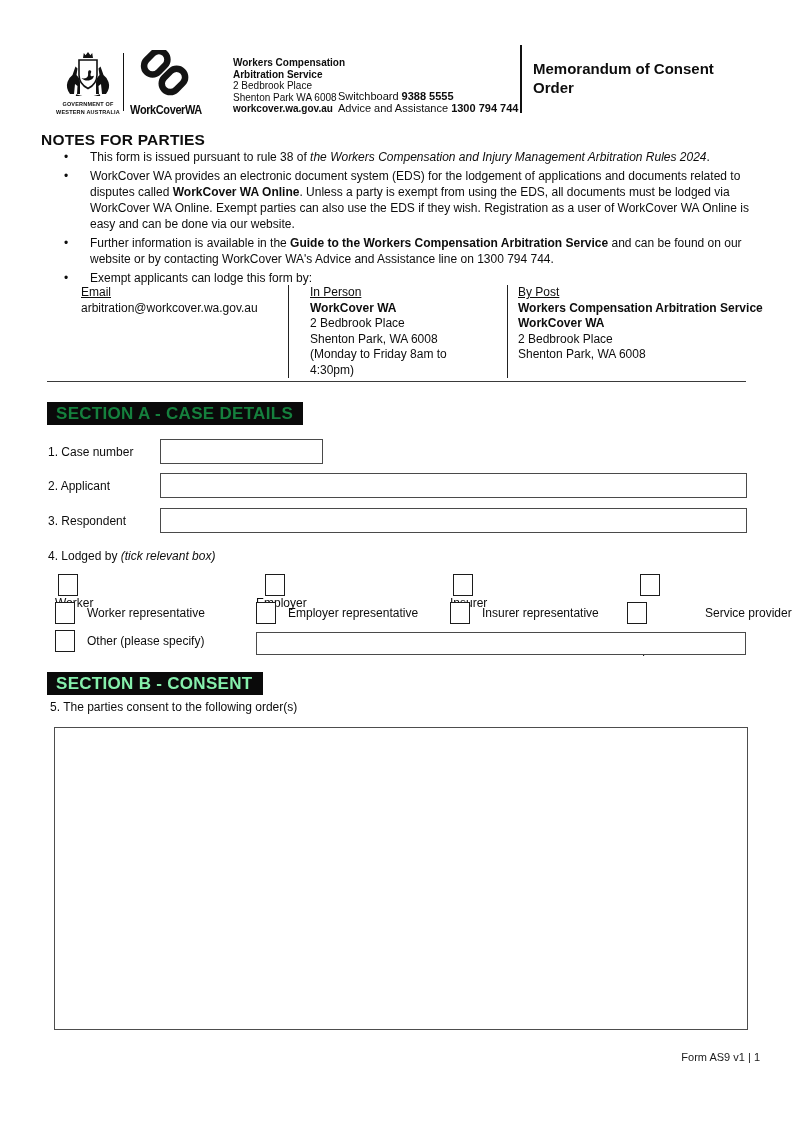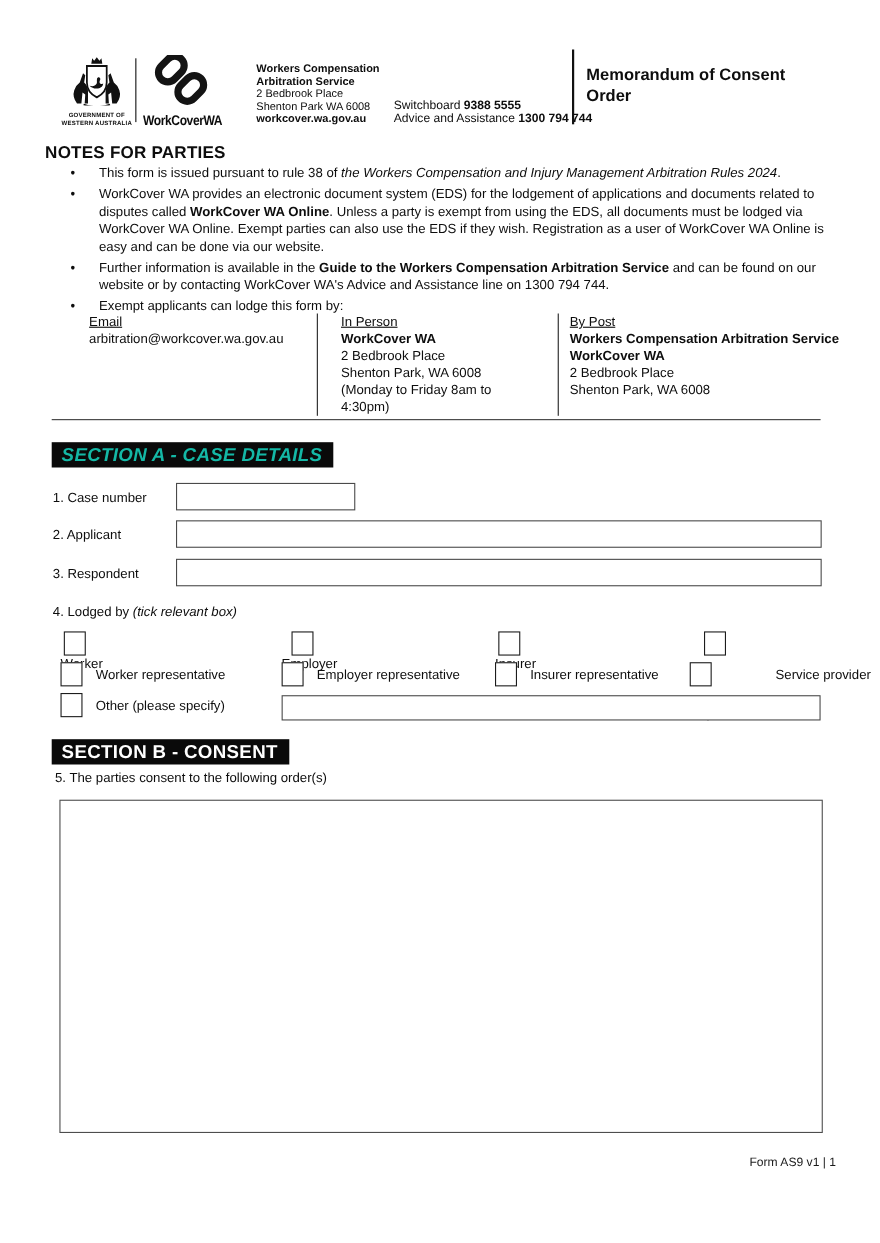--- a/index.html
+++ b/index.html
@@ -10,21 +10,21 @@
     background:#ffffff; overflow:hidden;
   }
   
   .crest { position:absolute; left:56px; top:50px; width:64px; text-align:center; }
   .crest-caption { font-size:5.5px; font-weight:bold; line-height:6.5px; letter-spacing:.2px; margin-top:1px; }
   .hdr-div1 { position:absolute; left:123px; top:53px; width:1px; height:58px; background:#111; }
   .wc-logo { position:absolute; left:130px; top:50px; width:72px; text-align:center; }
   .wc-logo-text { font-size:11px; font-weight:bold; letter-spacing:-0.4px; margin-top:1px; transform:scaleY(1.15); }
   .addr { position:absolute; left:233px; top:57px; font-size:10px; line-height:11.5px; }
   .addr .b { font-weight:bold; }
-  .contact-lines { position:absolute; left:338px; top:91px; font-size:11px; line-height:11.5px;margin-left:20px; }
+  .contact-lines { position:absolute; left:338px; top:91px; font-size:11px; line-height:11.5px; }
   .contact-lines .b { font-weight:bold; }
   .hdr-div2 { position:absolute; left:520px; top:45px; width:1.5px; height:68px; background:#111; }
   .form-title { position:absolute; left:533px; top:59px; width:235px; font-size:15px; font-weight:bold; line-height:19px; }
   
   .notes-heading { position:absolute; left:41px; top:131px; font-size:15.5px; font-weight:bold; letter-spacing:.2px; }
   .bullets { position:absolute; left:64px; top:149px; width:700px; font-size:12px; line-height:16px; }
   .bullet { display:flex; margin-bottom:3px; }
   .bullet .dot { width:26px; flex:0 0 26px; }
   .bullet .dot::before { content:"\2022"; }
   .it { font-style:italic; }
@@ -158,21 +158,21 @@
       <div class="chead">By Post</div>
       <div class="b">Workers Compensation Arbitration Service</div>
       <div class="b">WorkCover WA</div>
       <div>2 Bedbrook Place</div>
       <div>Shenton Park, WA 6008</div>
     </div>
   </div>
 
   <div class="rule"></div>
 
-  <div class="sec-head" style="top: 402px; background: rgb(10, 10, 10); color: #14b8a6; font-style: italic;">SECTION A - CASE DETAILS</div>
+  <div class="sec-head" style="top: 402px; background: rgb(10, 10, 10); color: #15803d;">SECTION A - CASE DETAILS</div>
 
   <div class="flabel" style="top:445px;">1. Case number</div>
   <input class="fbox" style="left: 160px; top: 439px; width: 163px; height: 25px;" type="text" value="">
 
   <div class="flabel" style="top:479px;">2. Applicant</div>
   <input class="fbox" style="left: 160px; top: 473px; width: 587px; height: 25px;" type="text" value="">
 
   <div class="flabel" style="top:514px;">3. Respondent</div>
   <input class="fbox" style="left: 160px; top: 508px; width: 587px; height: 25px;" type="text" value="">
 
@@ -213,21 +213,21 @@
     <input type="checkbox" style="">
     <span>Service provider</span>
   </label>
 
   <label class="cb-cell r3 c1">
     <input type="checkbox" style="">
     <span>Other (please specify)</span>
   </label>
   <input class="fbox" style="left: 256px; top: 632px; width: 490px; height: 23px;" type="text" value="">
 
-  <div class="sec-head" style="top: 672px; background: rgb(10, 10, 10); color: #ffffff;">SECTION B - CONSENT</div>
+  <div class="sec-head" style="top: 672px; background: rgb(10, 10, 10); color: #86efac;">SECTION B - CONSENT</div>
 
   <div class="consent-q">5. The parties consent to the following order(s)</div>
 
   <textarea class="consent-box" style=""></textarea>
 
   <div class="footer">
     <span>Form AS9</span>
     <span>v1</span>
     <span>|</span>
     <span>1</span>

